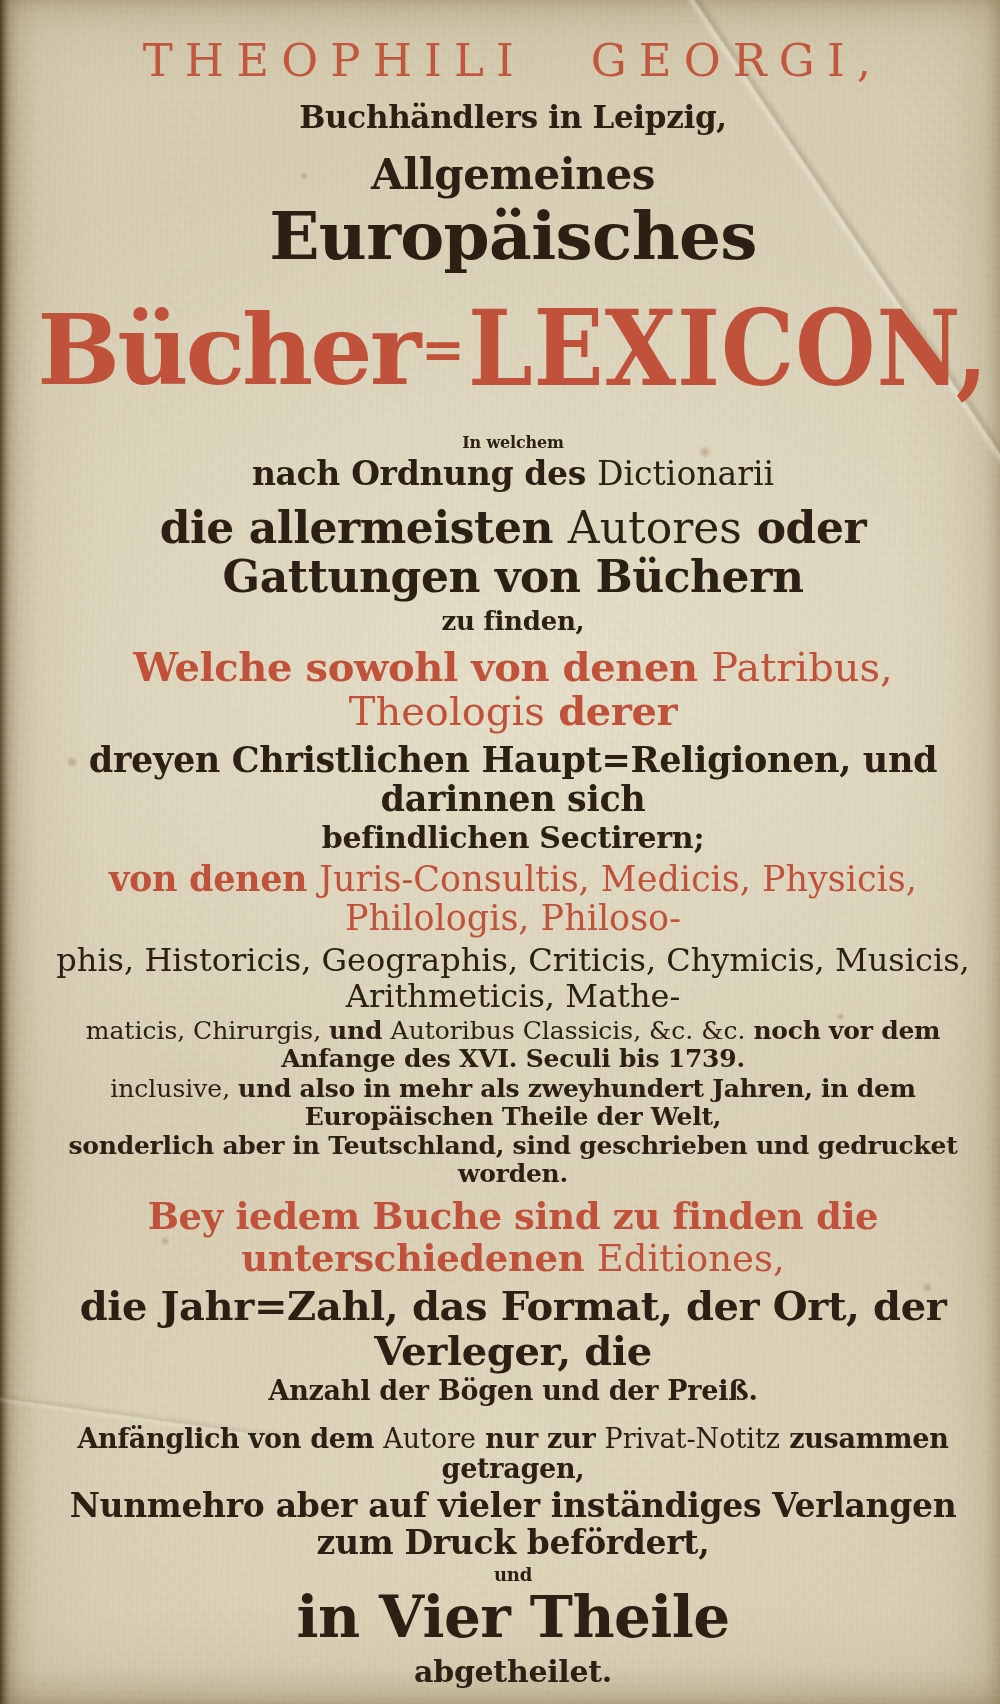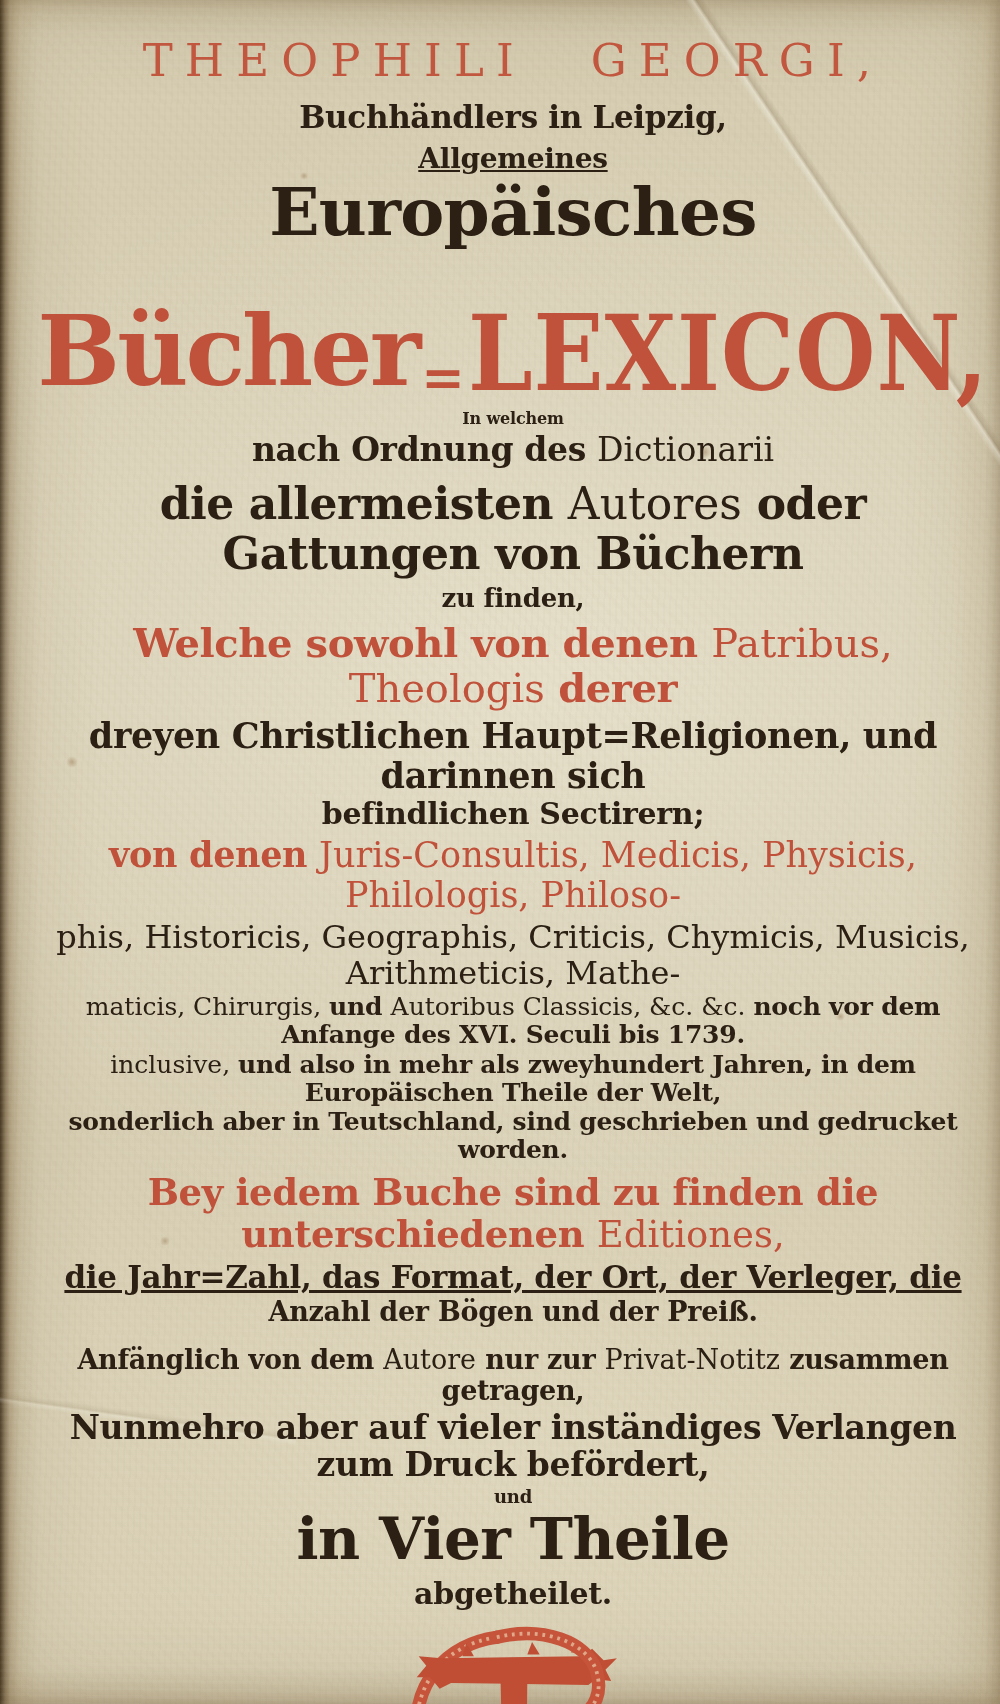--- a/index.html
+++ b/index.html
@@ -45,41 +45,41 @@
   .s6 { left:300px; top:172px; width:8px;  height:8px;  }
 
   .content { position:absolute; left:38px; right:12px; top:0; text-align:center; }
   .ln { line-height:1.12;text-align:center; }
   .frak { font-weight:700; letter-spacing:-0.01em; }
   .ant  { font-weight:400; }
   .red  { color:#c0513a; }
 
   .l-author { padding-top:36px; font-size:45px; font-weight:400; letter-spacing:.27em; word-spacing:.85em; color:#c2573f; }
   .l-role   { margin-top:14px; font-size:31px; }
-  .l-allg   { margin-top:8px;  font-size:28px;text-decoration:underline; }
+  .l-allg   { margin-top:16px;  font-size:42px; }
   .l-europ  { margin-top:2px;  font-size:66px; }
-  .l-main   { margin-top:-8px; height:166px; display:flex; align-items:flex-end; justify-content:center; color:#c0513a; }
+  .l-main   { margin-top:-8px; height:166px; display:flex; align-items:center; justify-content:center; color:#c0513a; }
   .buech    { font-size:98px; font-weight:700; letter-spacing:-3px; }
   .divid    { font-size:52px; font-weight:700; margin:0 3px; }
   .lexi     { font-size:92px; font-weight:700; letter-spacing:1px; transform:scaleY(1.14); display:inline-block; }
   .l-inwel  { margin-top:2px;  font-size:16px; }
   .l-ordn   { margin-top:4px;  font-size:33px; }
   .l-scope  { margin-top:10px;  font-size:44px; }
   .l-zufin  { margin-top:6px;  font-size:26px; }
   .l-welche { margin-top:8px;  font-size:40px; }
   .l-dreyen { margin-top:6px;  font-size:35px; }
   .l-befind { margin-top:2px;  font-size:30px; }
   .l-alsau  { margin-top:3px;  font-size:22px; }
   .l-vonden { margin-top:5px;  font-size:35px; }
   .l-phis   { margin-top:5px;  font-size:32px; }
   .l-matic  { margin-top:2px;  font-size:25px; }
   .l-inclu  { margin-top:2px;  font-size:25px; }
   .l-sonder { margin-top:1px;  font-size:25px; }
   .l-bey    { margin-top:8px;  font-size:37px; }
-  .l-jahr   { margin-top:5px;  font-size:31px;text-decoration:underline; }
+  .l-jahr   { margin-top:5px;  font-size:40px; }
   .l-anzahl { margin-top:2px;  font-size:27px; }
   .l-anf    { margin-top:18px;  font-size:27px; }
   .l-nunm   { margin-top:4px;  font-size:33px; }
   .l-und    { margin-top:3px;  font-size:18px; }
   .l-vier   { margin-top:0px;  font-size:58px; }
   .l-abge   { margin-top:5px;  font-size:30px; }
   .ornament { margin-top:12px; height:244px; }
 </style>
 </head>
 <body>

